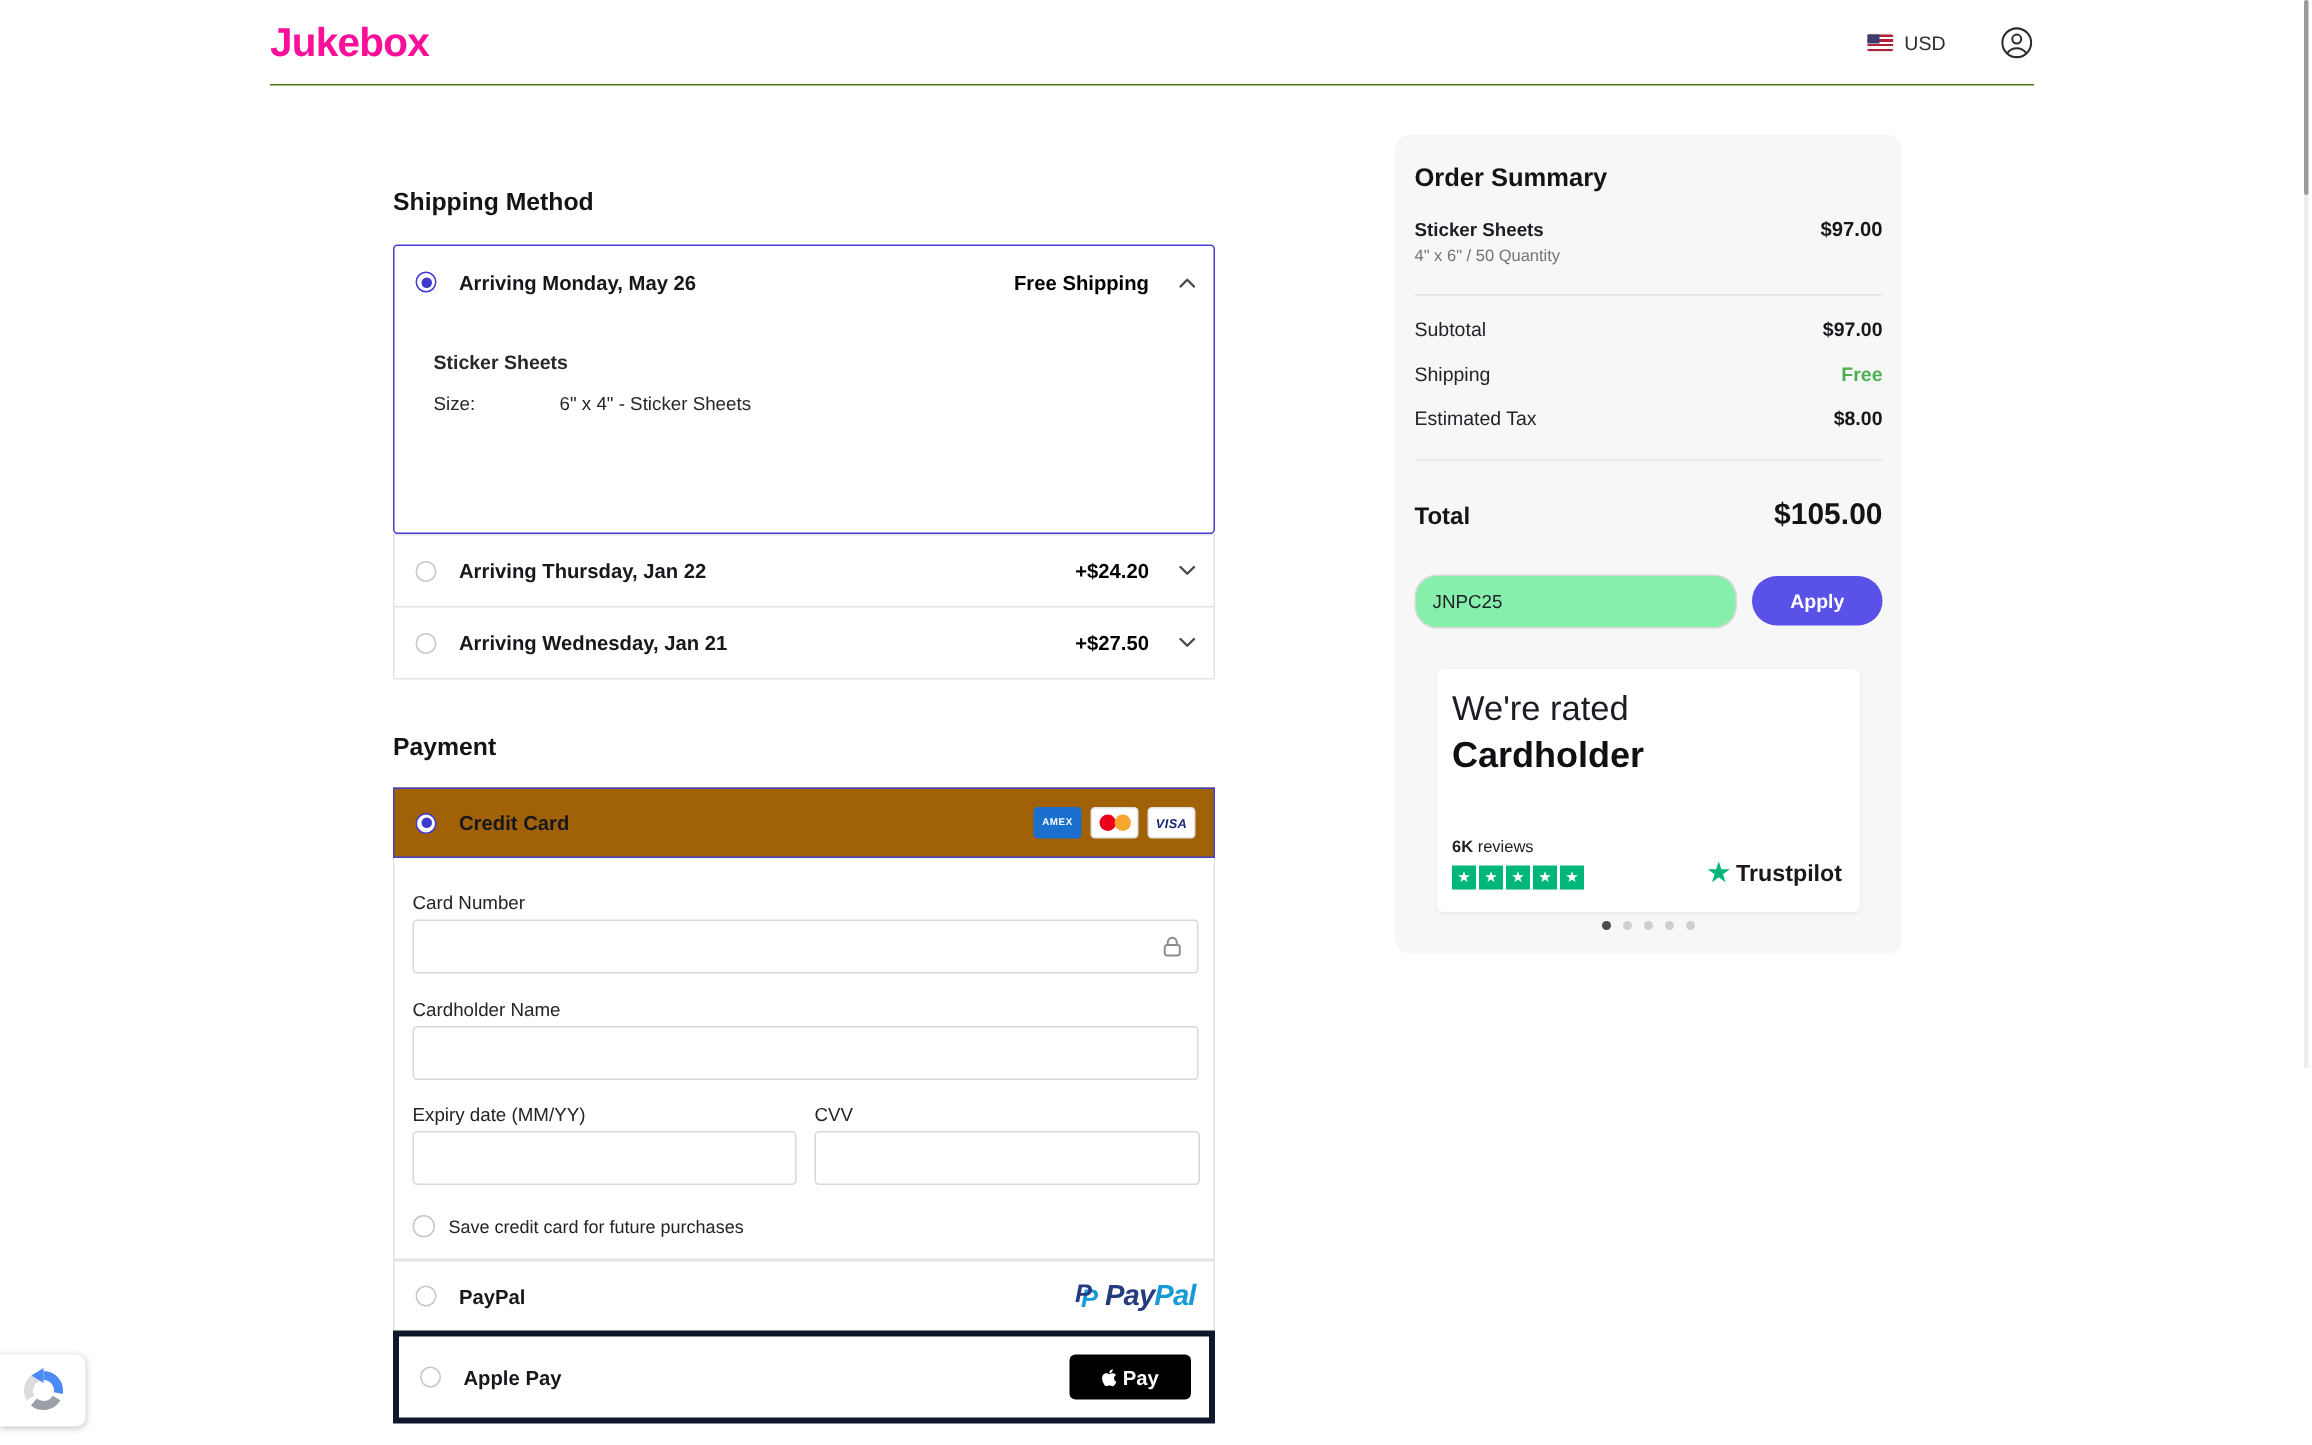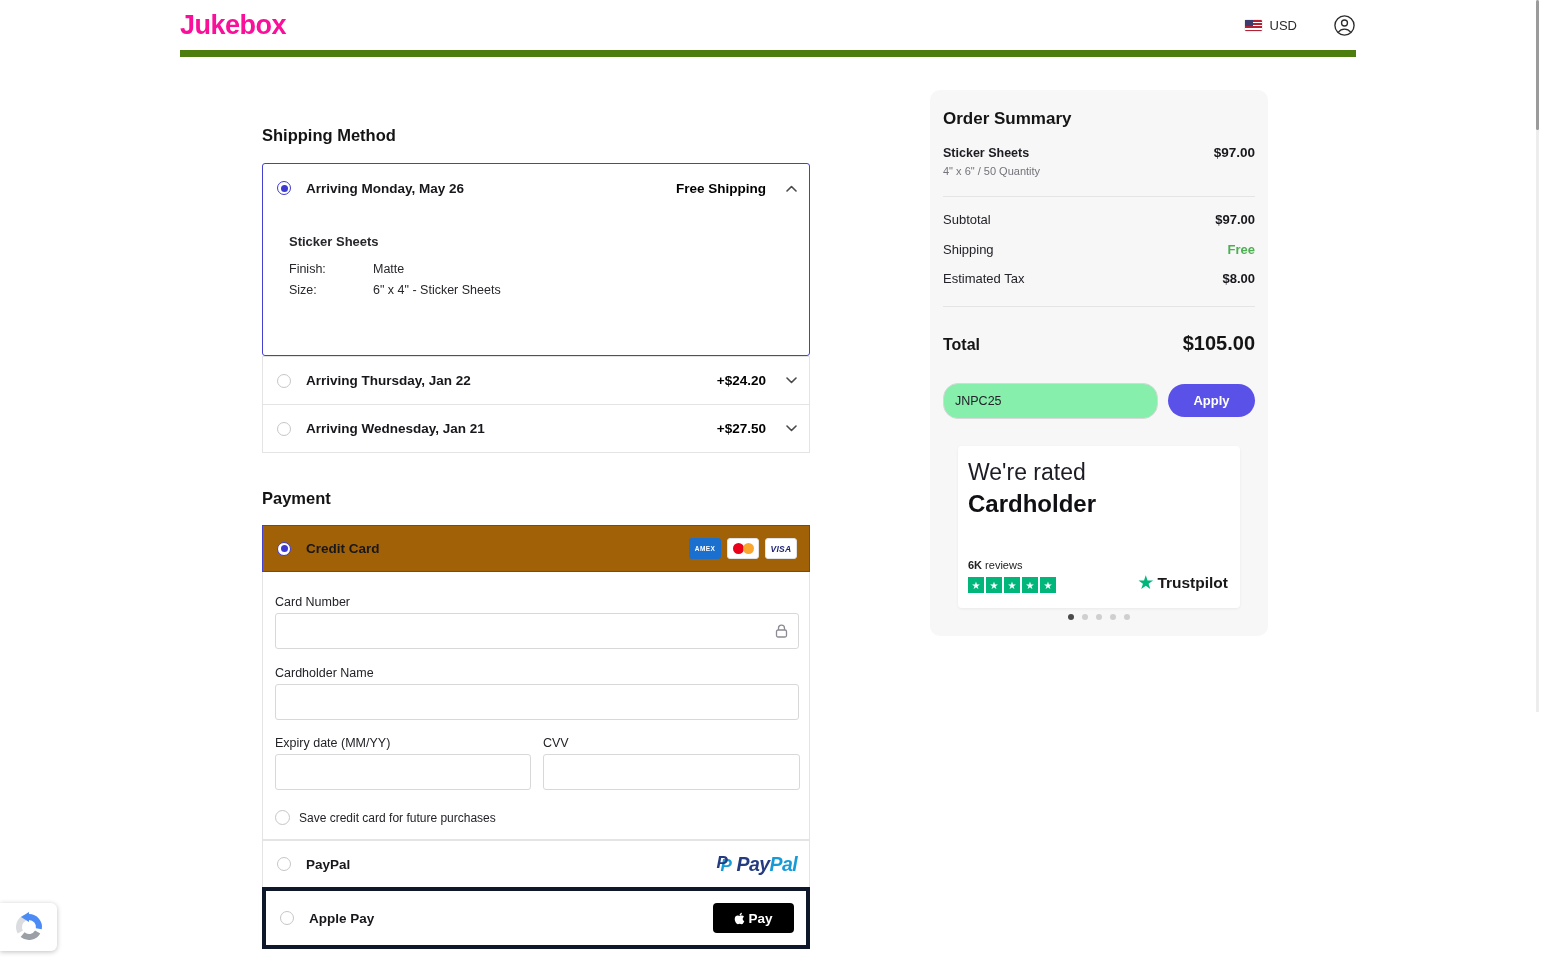--- a/index.html
+++ b/index.html
@@ -8,21 +8,21 @@
     position:relative;
     font-family:"Liberation Sans", sans-serif;
     background:#ffffff;
     color:#1a1a1a;
     overflow:hidden;
   }
 
   
   .header-inner {
     position:absolute; left:180px; right:185px; top:0; height:57px;
-    border-bottom:7px solid #4d7c0f;
+    border-bottom:1px solid #4d7c0f;
     display:flex; align-items:center; justify-content:space-between;
   }
   .logo { font-size:27px; font-weight:800; color:#FA0F9A; letter-spacing:-0.5px; cursor:pointer; }
   .header-right { display:flex; align-items:center; gap:36px; }
   .currency { display:flex; align-items:center; gap:8px; font-size:13px; color:#2b2b2b; cursor:pointer; }
   .flag { width:17px; height:11px; border-radius:1px; position:relative; flex:none;
     background:repeating-linear-gradient(180deg,#B22234 0 1.6px,#fff 1.6px 3.2px);
     box-shadow:0 0 0 0.5px #ddd; }
   .flag::after { content:""; position:absolute; left:0; top:0; width:8px; height:6px; background:#3C3B6E; }
   .account { cursor:pointer; display:flex; }
@@ -164,24 +164,20 @@
     <span class="opt-price">Free Shipping</span>
     <span class="chev">
       <svg width="11" height="7" viewBox="0 0 11 7">
           <path d="M1 6 L5.5 1.5 L10 6" stroke="#4a4a4a" stroke-width="1.6" fill="none" stroke-linecap="round" stroke-linejoin="round"></path>
         </svg>
     </span>
   </div>
   <div class="opt-details">
     <div class="prod-name">Sticker Sheets</div>
     <div class="drow">
-      <span class="dlabel">Finish:</span>
-      <span>Matte</span>
-    </div>
-    <div class="drow">
       <span class="dlabel">Size:</span>
       <span>6" x 4" - Sticker Sheets</span>
     </div>
   </div>
 </div>
 
 <div class="opt2">
   <div class="opt-header">
     <span class="radio"></span>
     <span class="opt-label">Arriving Thursday, Jan 22</span>

